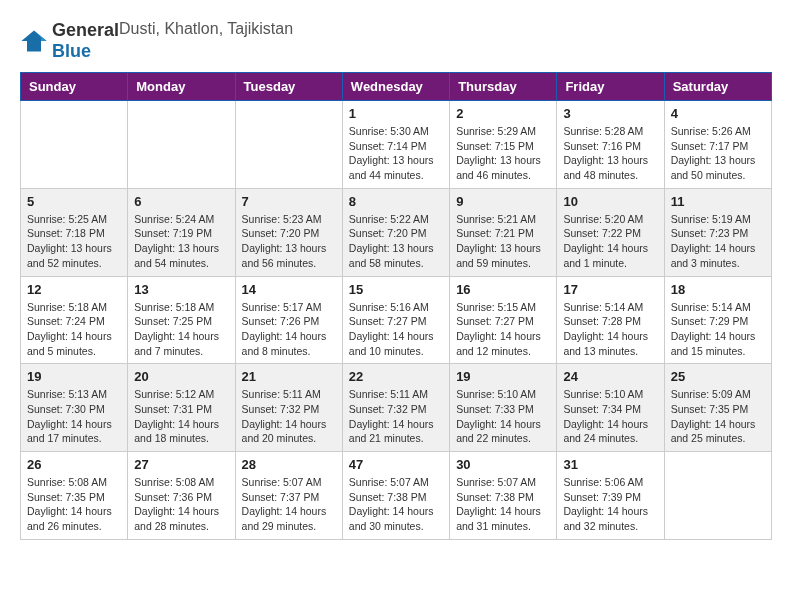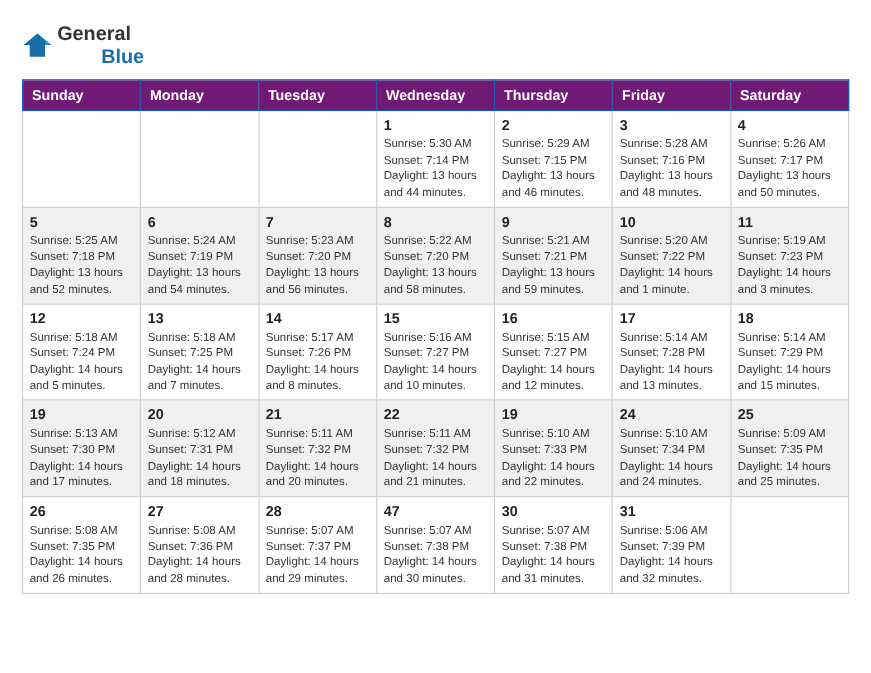--- a/index.html
+++ b/index.html
@@ -15,21 +15,21 @@
       justify-content: flex-start;
       align-items: flex-start;
       margin-bottom: 10px;
     }
     .logo {
       display: flex;
       align-items: center;
       gap: 4px;
     }
     .logo-text-general { font-size: 18px; color: #333; font-weight: bold; }
-    .logo-text-blue { font-size: 18px; color: #1a6ea8; font-weight: bold; margin-left: 40px; }
+    .logo-text-blue { font-size: 18px; color: #1a6ea8; font-weight: bold; }
     .logo-icon {
       width: 28px;
       height: 28px;
     }
     .title-section { text-align: right; }
     .month-title { font-size: 36px; color: #1a3a5c; font-weight: bold; }
     .location-title { font-size: 16px; color: #555; }
     .calendar-table {
       width: 100%;
       border-collapse: collapse;
@@ -84,20 +84,21 @@
       <svg class="logo-icon" viewBox="0 0 40 40">
         <polygon points="20,5 38,20 30,20 30,35 10,35 10,20 2,20" fill="#1a6ea8"></polygon>
         <polygon points="20,5 38,20 30,20 30,15" fill="#2a8fd0"></polygon>
       </svg>
       <div>
         <span class="logo-text-general">General</span><br>
         <span class="logo-text-blue">Blue</span>
       </div>
     </div>
     <div class="title-section">
+      <div class="location-title">Dusti, Khatlon, Tajikistan</div>
     </div>
   </div>
 
   <table class="calendar-table">
     <thead>
       <tr>
       <th>Sunday</th>
           <th>Monday</th>
           <th>Tuesday</th>
           <th>Wednesday</th>

